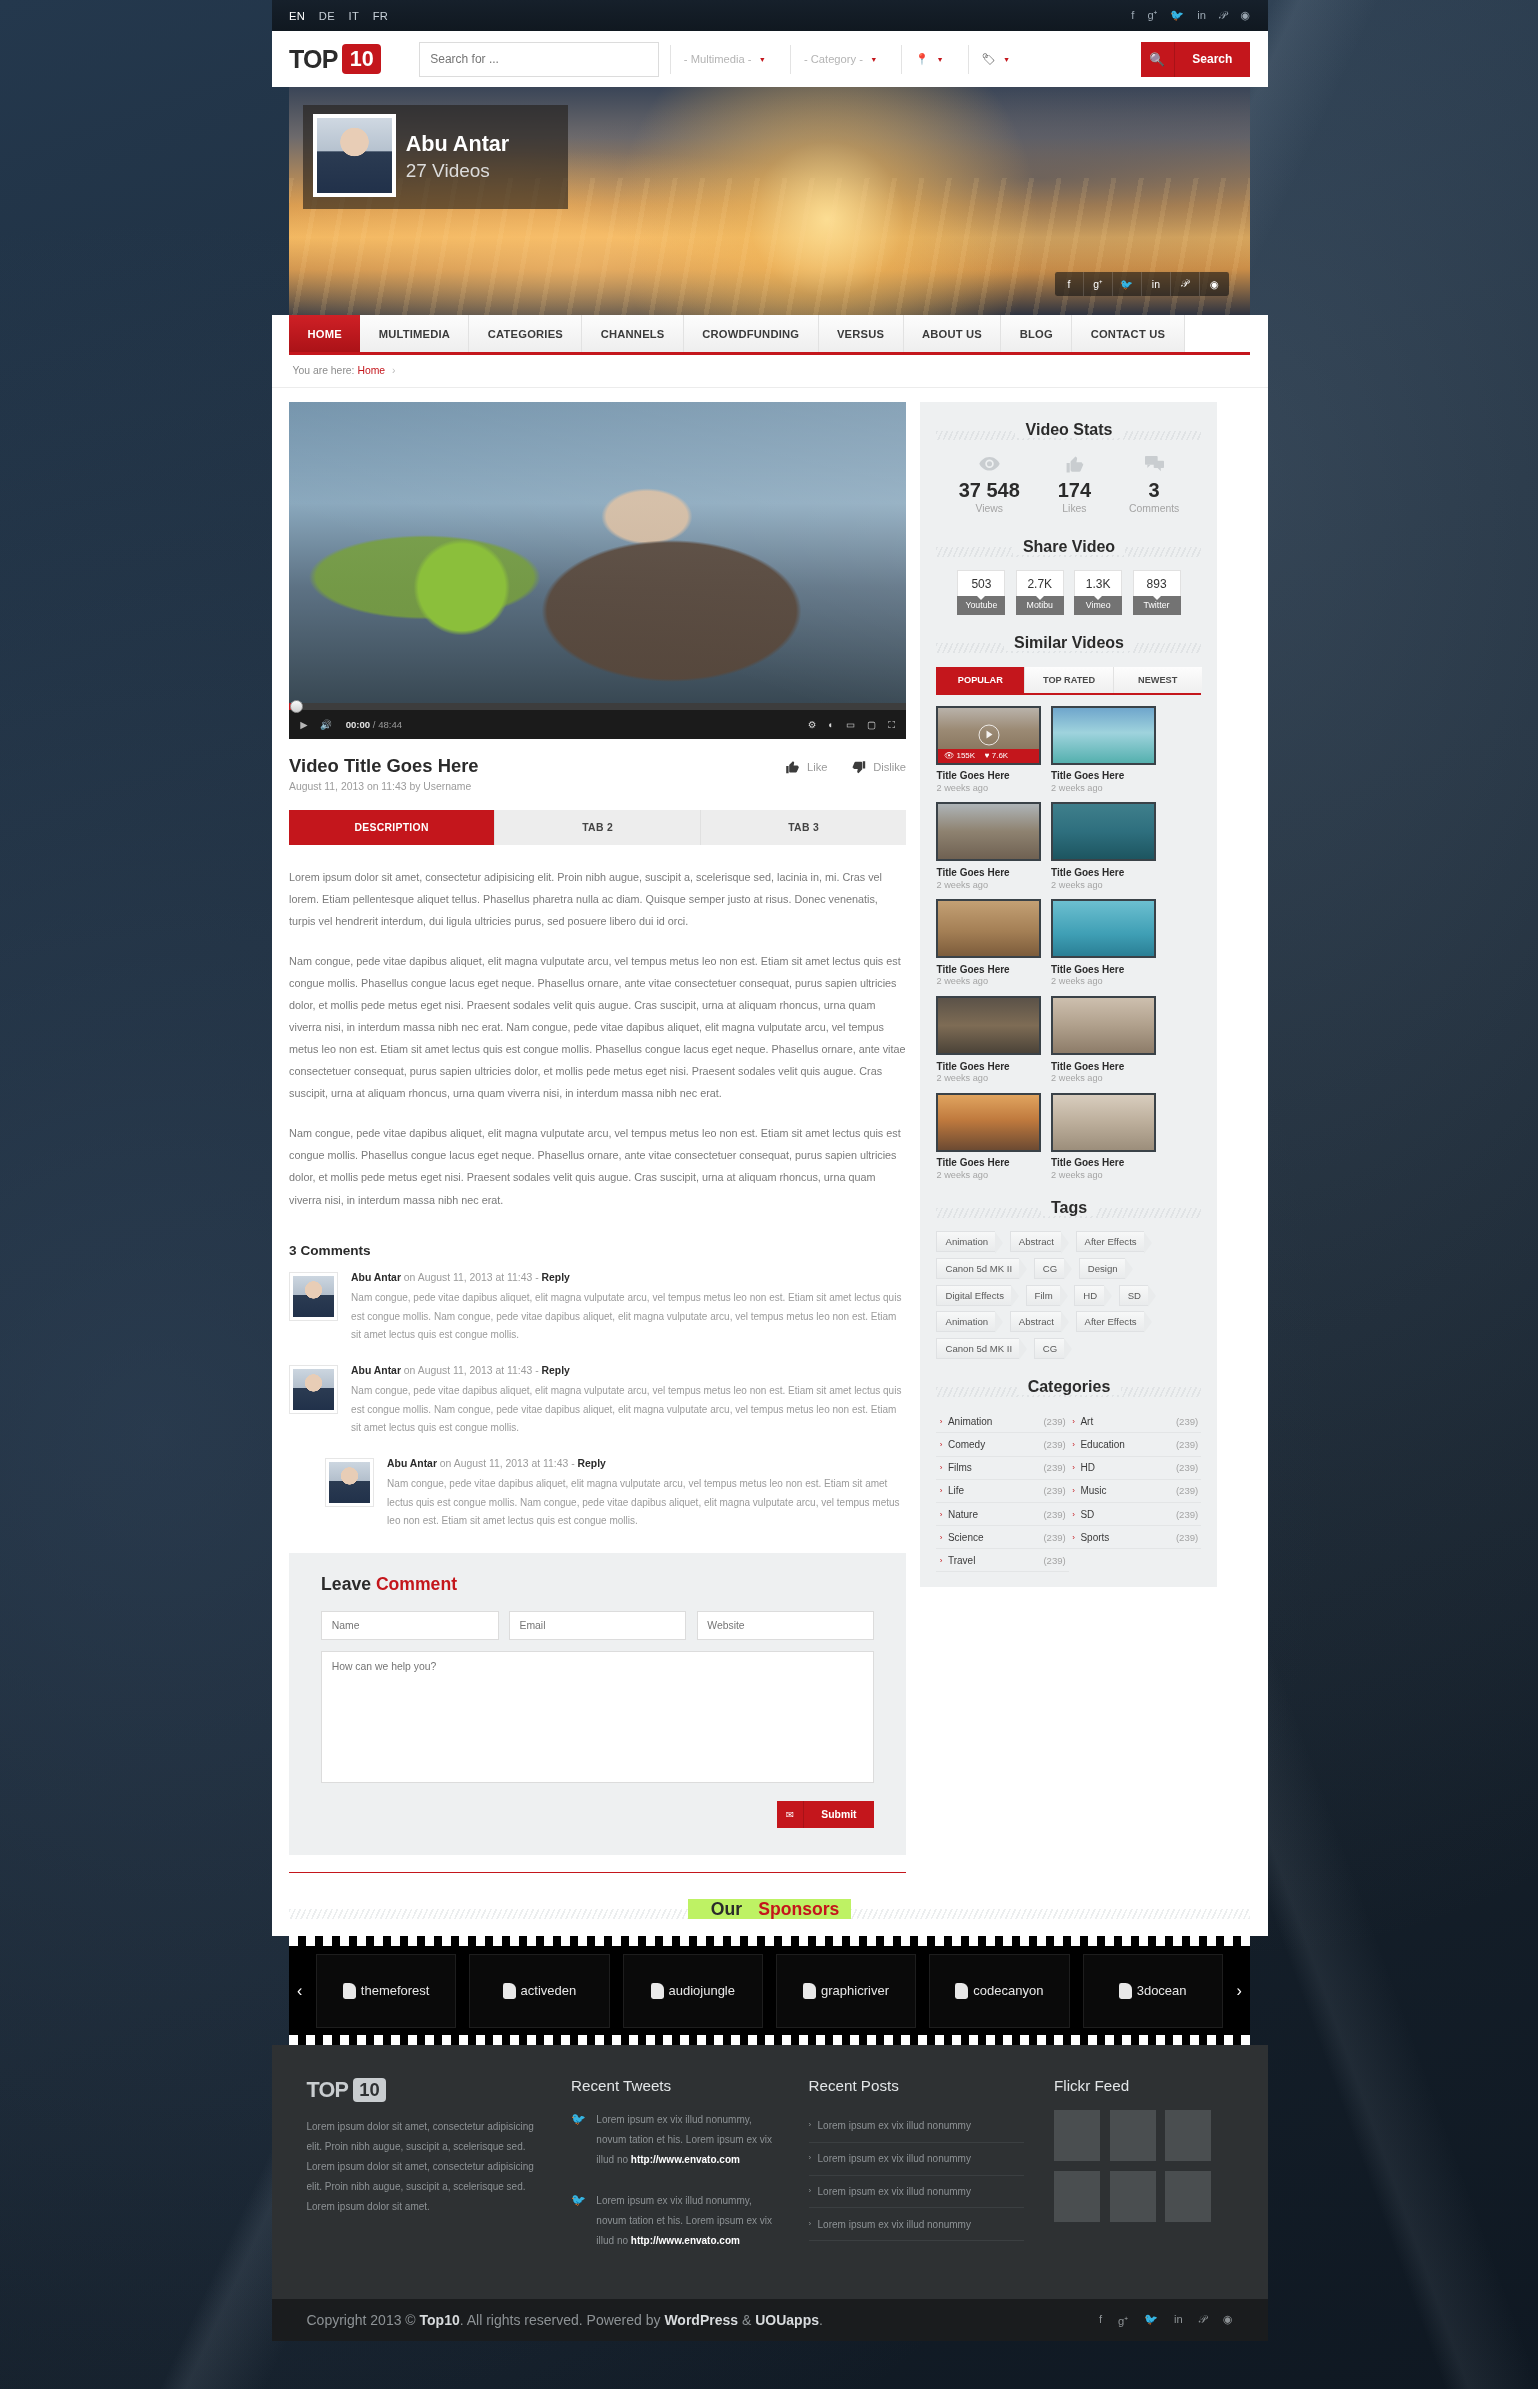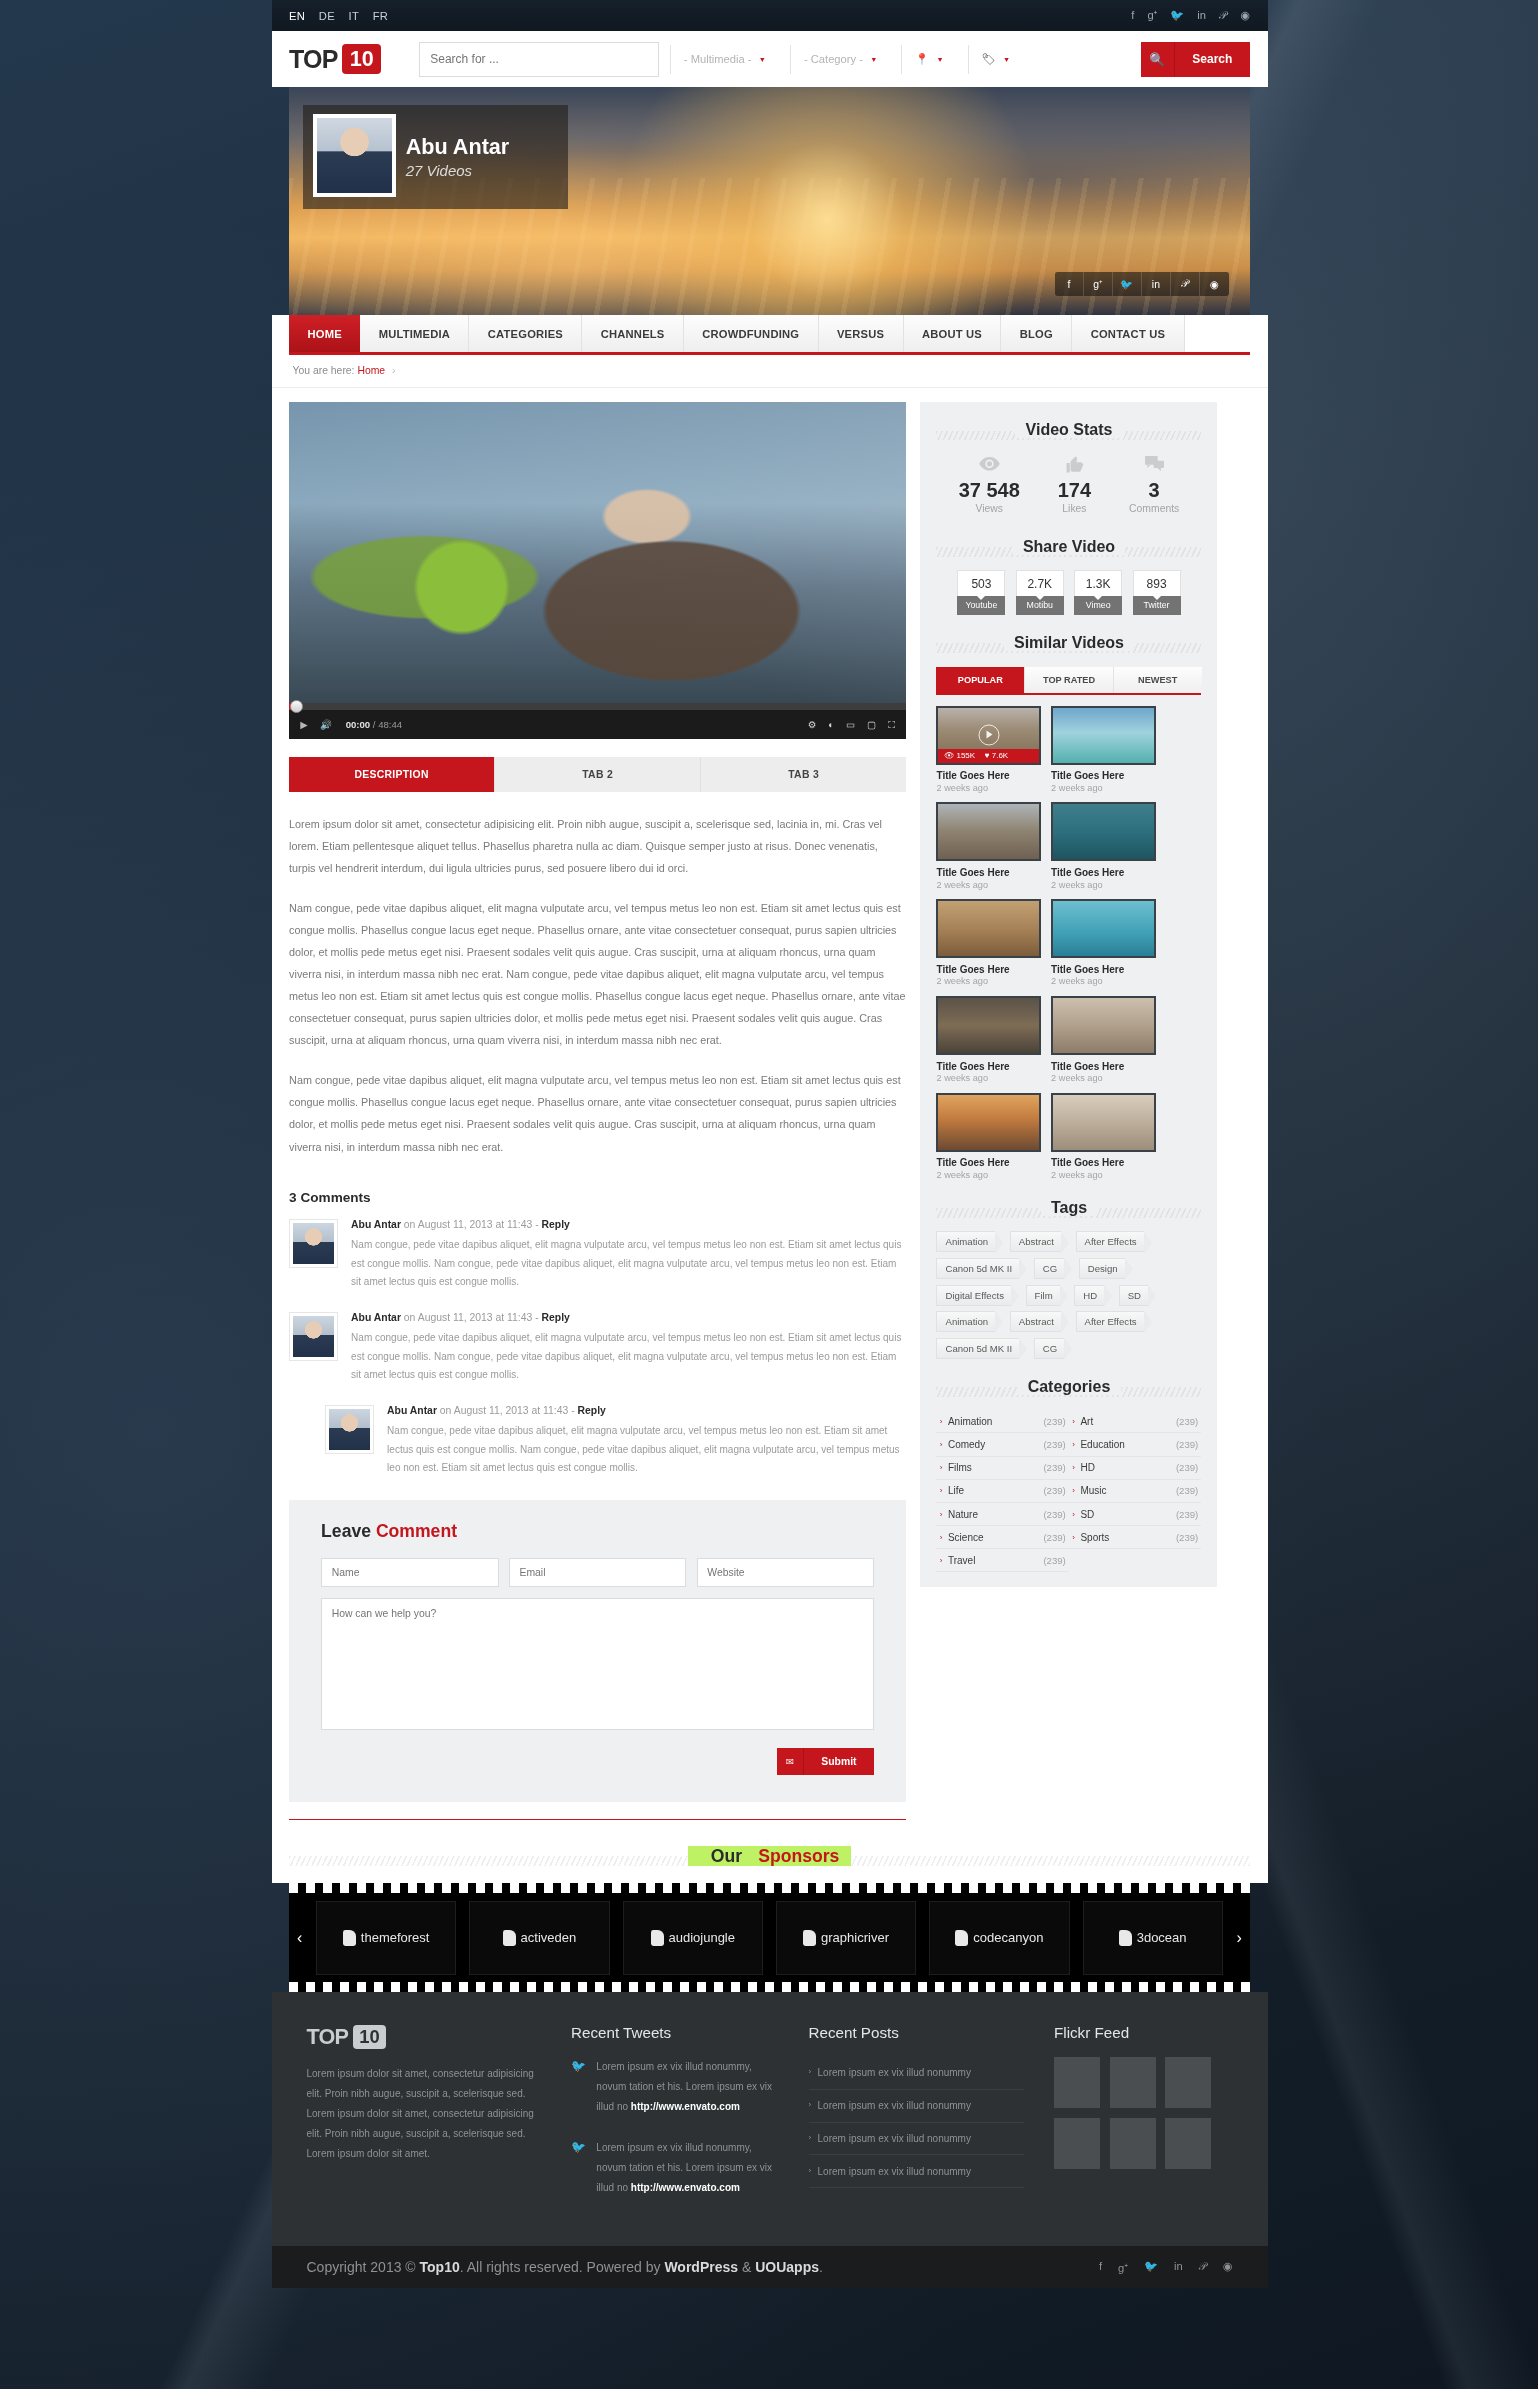--- a/index.html
+++ b/index.html
@@ -71,21 +71,21 @@
     background:repeating-linear-gradient(100deg, rgba(255,215,150,.12) 0 4.8px, transparent 4.8px 27px);
   }
   .usercard { position:absolute; left:14.4px; top:17.6px; display:flex; align-items:stretch;
     background:rgba(35,30,26,.62); height:104px; width:265px; z-index:3; }
   .usercard .ava { width:83px; height:83px; margin:9.6px; background:#fff; padding:4px; }
   .usercard .ava i { display:block; width:100%; height:100%;
     background:radial-gradient(circle at 50% 32%, #e8cdb6 0 22%, transparent 23%),
       linear-gradient(180deg,#cfd8e2 0%,#b6c2cf 44%,#2b3b52 45%,#21314a 100%); }
   .usercard .meta { display:flex; flex-direction:column; justify-content:center; color:#fff; }
   .usercard .nm { font-size:21.6px; font-weight:bold; }
-  .usercard .vc { font-size:15px; color:#dcdcdc; margin-top:2.4px;font-style:italic; }
+  .usercard .vc { font-size:19px; color:#dcdcdc; margin-top:2.4px; }
   .herosoc { position:absolute; right:21px; bottom:19px; display:flex; z-index:3;
     background:rgba(20,20,20,.6); border-radius:2.4px; overflow:hidden; }
   .herosoc span { width:29px; height:24px; display:flex; align-items:center; justify-content:center;
     color:#fff; font-size:10.4px; border-right:0.8px solid rgba(255,255,255,.15); }
   .herosoc span:last-child { border-right:0; }
 
   
   .navwrap { background:#fff; padding:0 17.6px; }
   .nav { display:flex; border-bottom:3.2px solid #c4161c; }
   .nav a { padding:0 18.4px; height:37px; display:flex; align-items:center;
@@ -402,20 +402,40 @@
               <span>⚙</span>
               <span>◐</span>
               <span>▭</span>
               <span>▢</span>
               <span>⛶</span>
             </span>
           </div>
         </div>
       </div>
 
+      <div class="vtitle-row">
+        <div>
+          <div class="vtitle">Video Title Goes Here</div>
+          <div class="vmeta">August 11, 2013 on 11:43 by Username</div>
+        </div>
+        <div class="ld">
+          <span>
+            <svg width="14.4" height="14.4" viewBox="0 0 24 24">
+                <path d="M2 10h4v12H2zM22 11c0-1.1-.9-2-2-2h-5.6l.9-4.3v-.3c0-.4-.2-.8-.4-1.1L13.2 2 7.6 7.6C7.2 8 7 8.5 7 9v10c0 1.1.9 2 2 2h9c.8 0 1.5-.5 1.8-1.2l3-7c.1-.3.2-.5.2-.8v-1z"></path>
+              </svg>
+            <span>Like</span>
+          </span>
+          <span>
+            <svg width="14.4" height="14.4" viewBox="0 0 24 24">
+                <path d="M18 2h4v12h-4zM2 13c0 1.1.9 2 2 2h5.6l-.9 4.3v.3c0 .4.2.8.4 1.1L10.8 22l5.6-5.6c.4-.4.6-.9.6-1.4V5c0-1.1-.9-2-2-2H6c-.8 0-1.5.5-1.8 1.2l-3 7c-.1.3-.2.5-.2.8v1z"></path>
+              </svg>
+            <span>Dislike</span>
+          </span>
+        </div>
+      </div>
 
       <div class="tabs">
         <div class="on">DESCRIPTION</div>
         <div>TAB 2</div>
         <div>TAB 3</div>
       </div>
 
       <div class="body-text">
         <p>Lorem ipsum dolor sit amet, consectetur adipisicing elit. Proin nibh augue, suscipit a, scelerisque sed, lacinia in, mi. Cras vel lorem. Etiam pellentesque aliquet tellus. Phasellus pharetra nulla ac diam. Quisque semper justo at risus. Donec venenatis, turpis vel hendrerit interdum, dui ligula ultricies purus, sed posuere libero dui id orci.</p>
         <p>Nam congue, pede vitae dapibus aliquet, elit magna vulputate arcu, vel tempus metus leo non est. Etiam sit amet lectus quis est congue mollis. Phasellus congue lacus eget neque. Phasellus ornare, ante vitae consectetuer consequat, purus sapien ultricies dolor, et mollis pede metus eget nisi. Praesent sodales velit quis augue. Cras suscipit, urna at aliquam rhoncus, urna quam viverra nisi, in interdum massa nibh nec erat. Nam congue, pede vitae dapibus aliquet, elit magna vulputate arcu, vel tempus metus leo non est. Etiam sit amet lectus quis est congue mollis. Phasellus congue lacus eget neque. Phasellus ornare, ante vitae consectetuer consequat, purus sapien ultricies dolor, et mollis pede metus eget nisi. Praesent sodales velit quis augue. Cras suscipit, urna at aliquam rhoncus, urna quam viverra nisi, in interdum massa nibh nec erat.</p>

